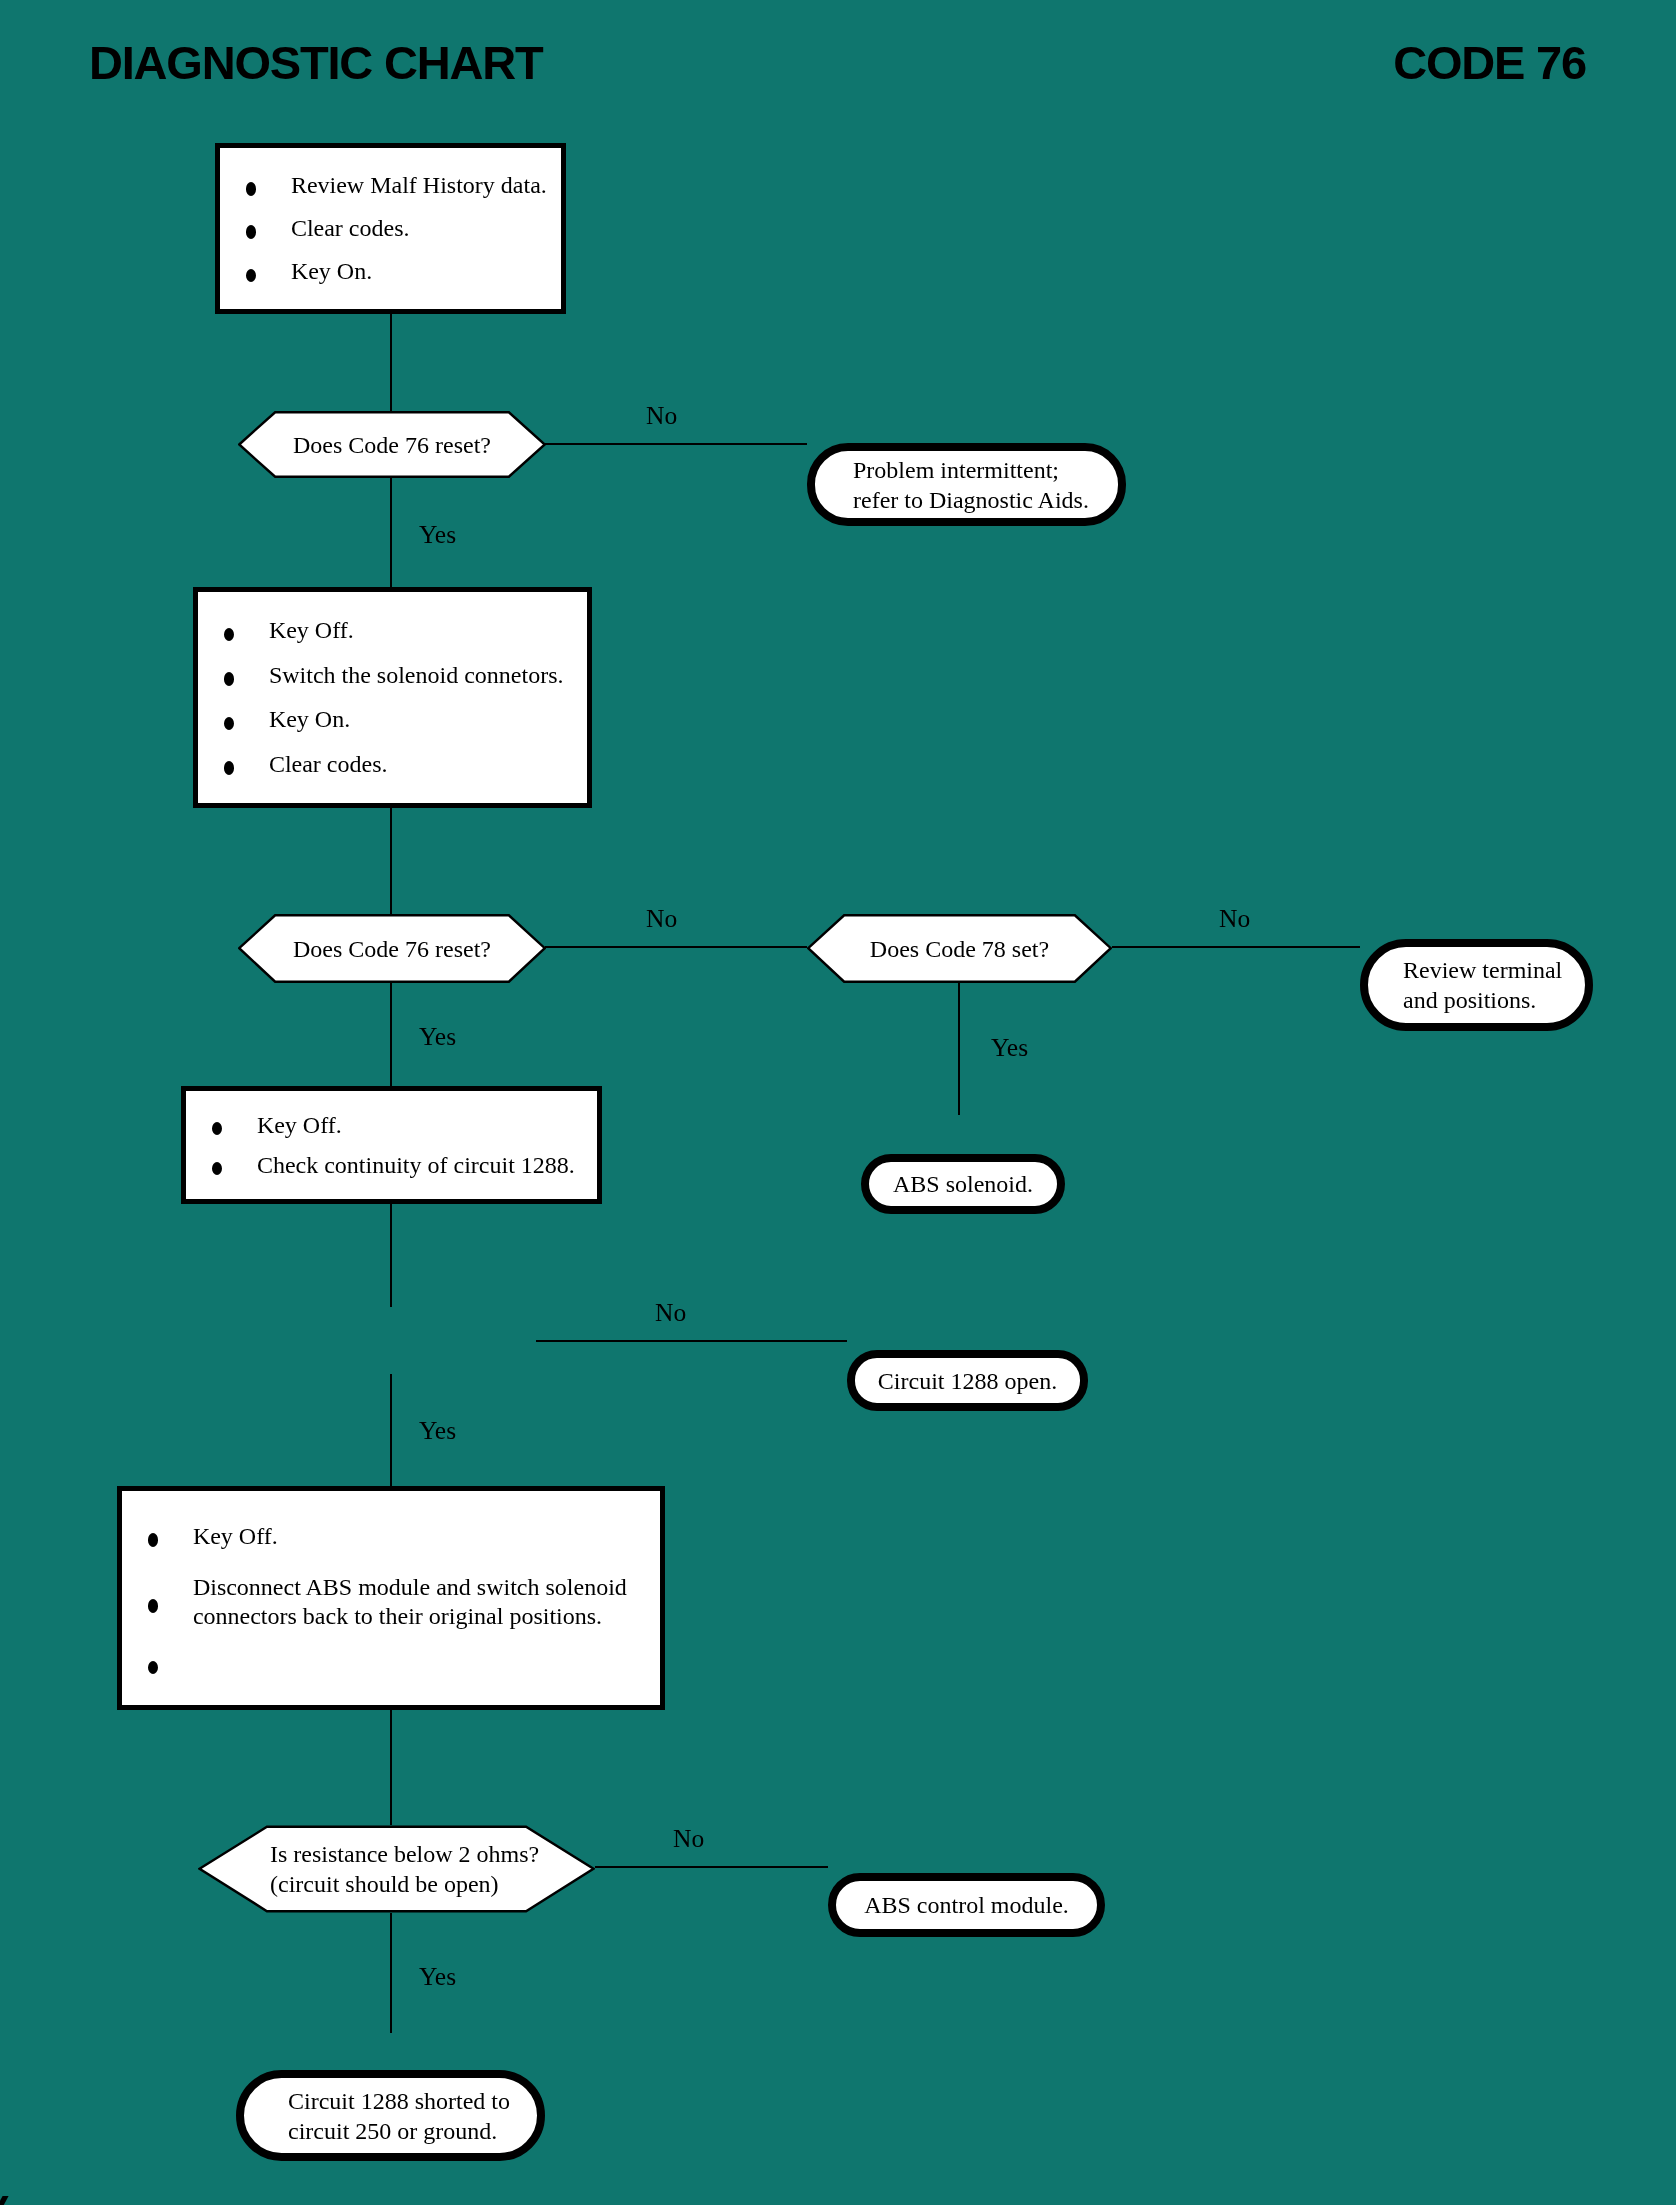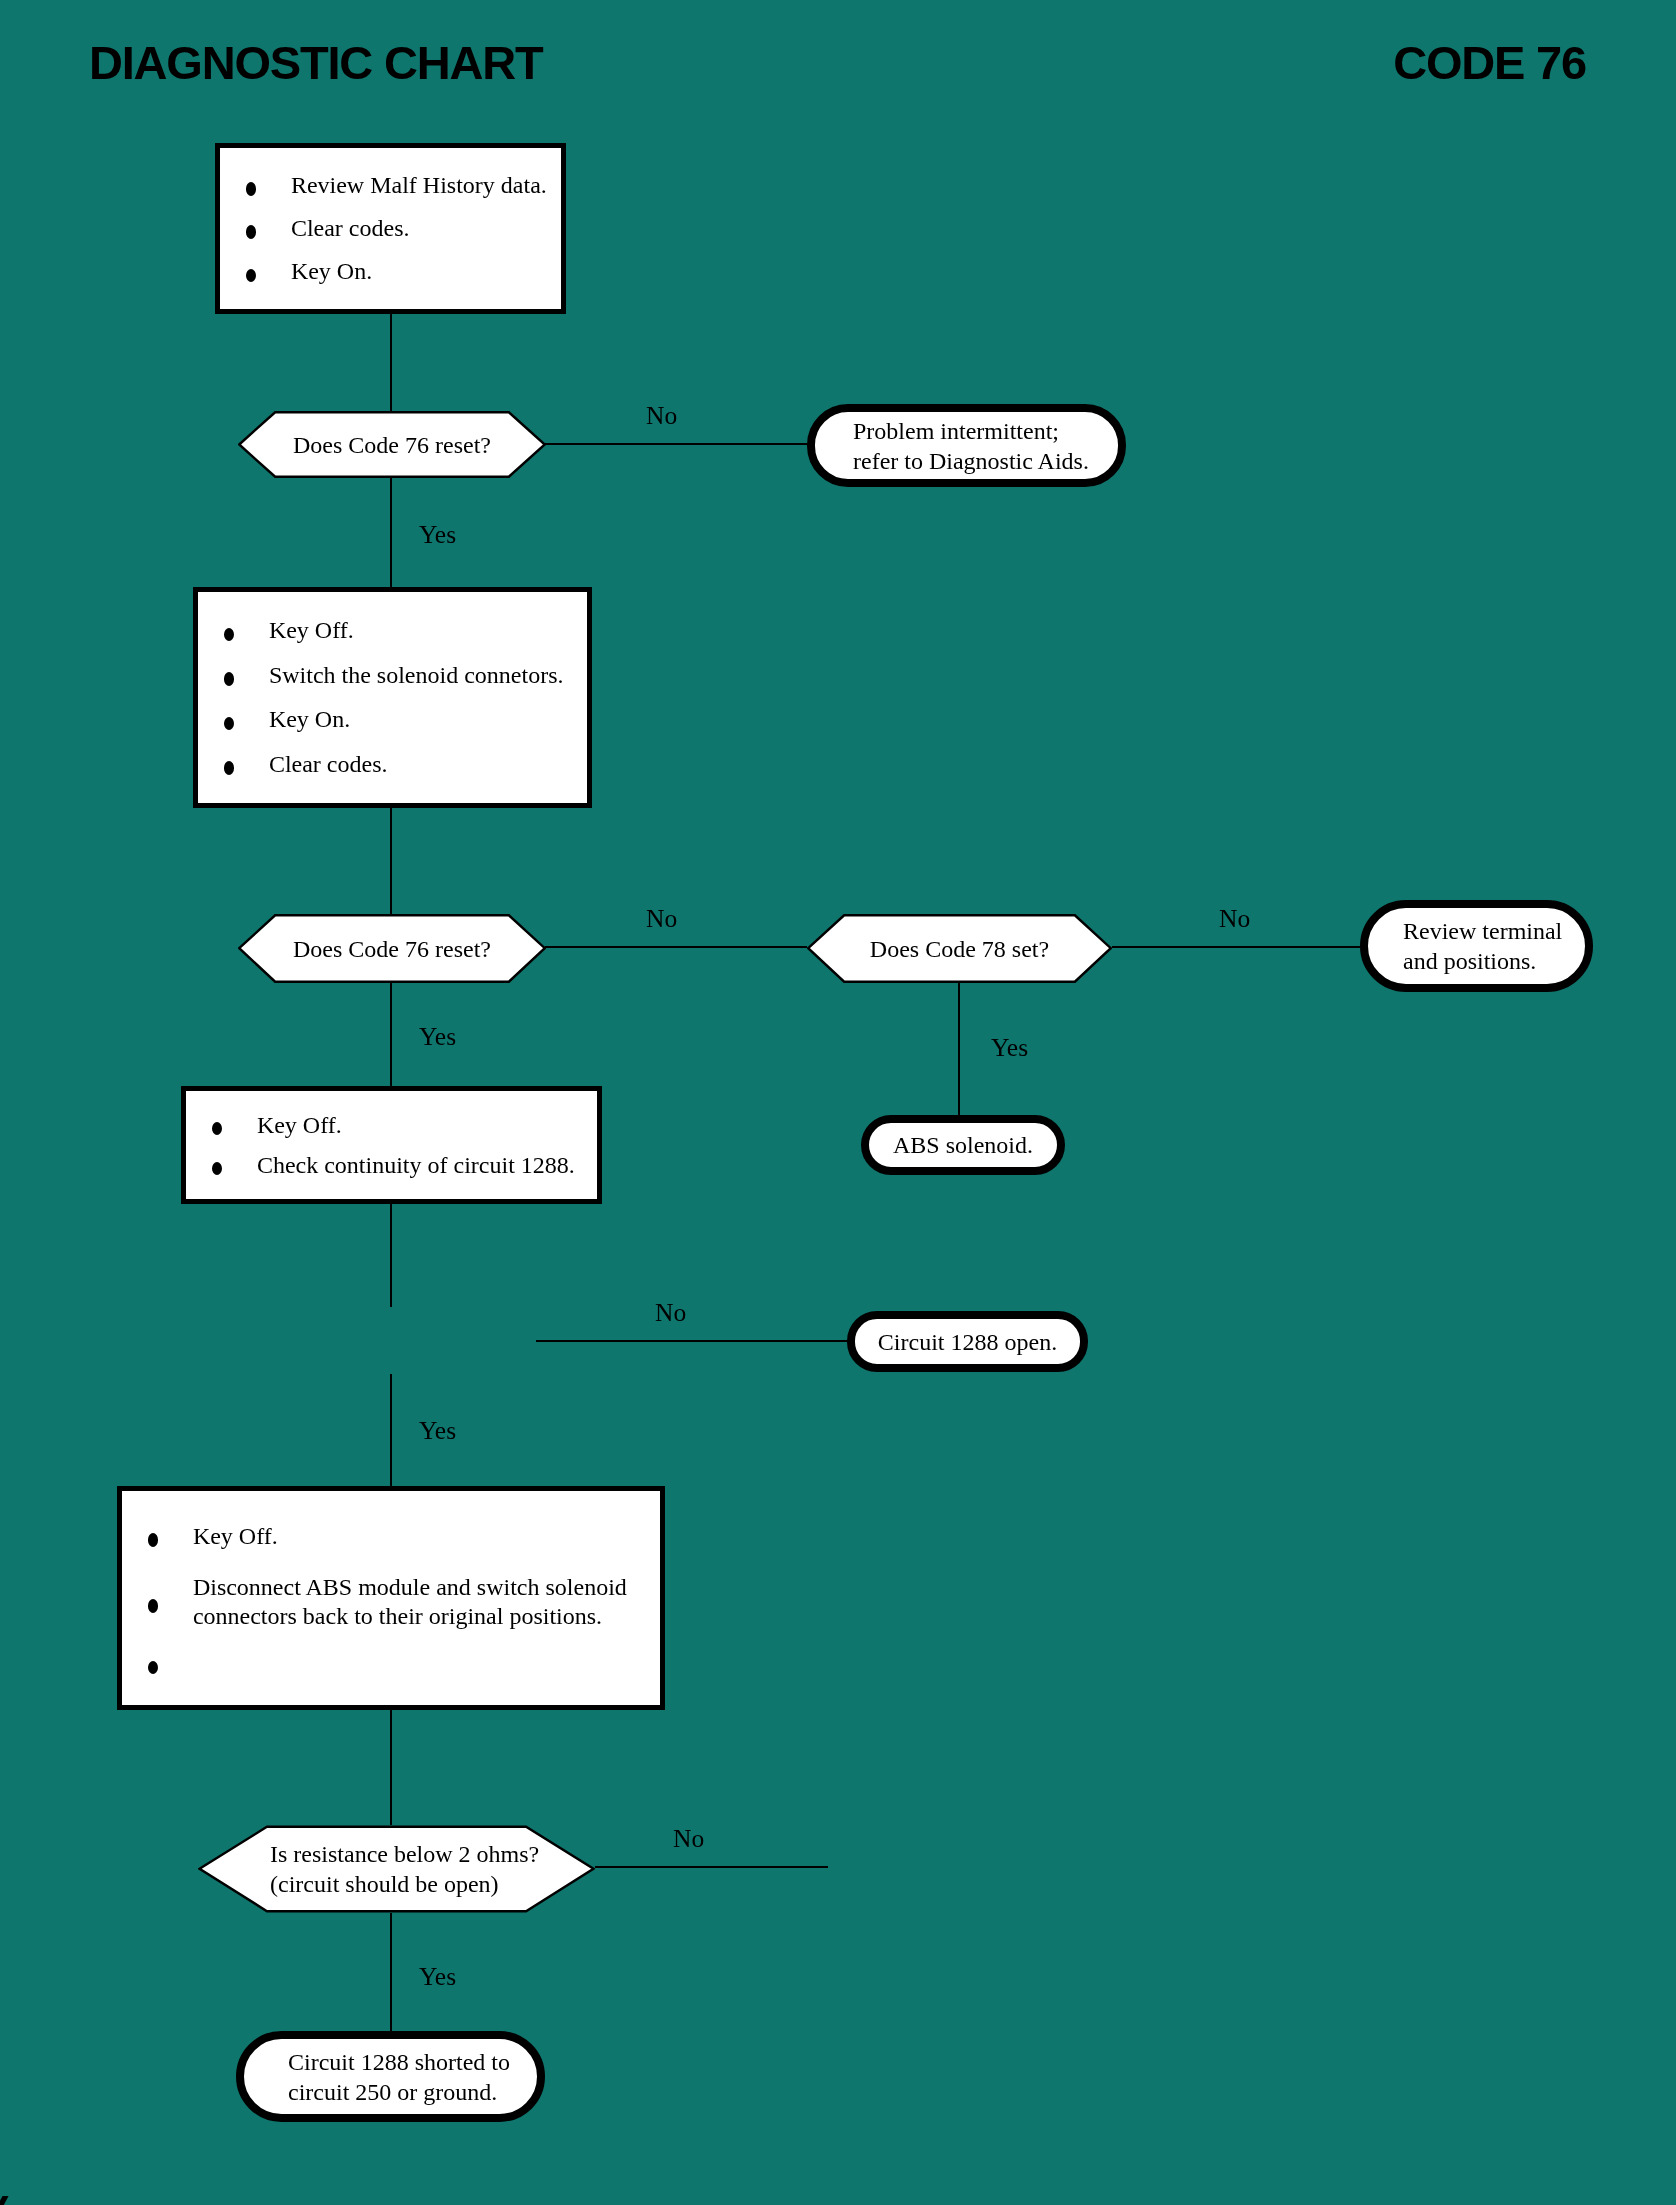--- a/index.html
+++ b/index.html
@@ -27,21 +27,21 @@
   .htext {
     position:absolute; left:0; top:0; right:0; bottom:0;
     display:flex; flex-direction:column; justify-content:center; align-items:center;
     font-size:24px; line-height:30px;
   }
   .hex.left-align .htext { align-items:flex-start; padding-left:72px; box-sizing:border-box; }
   
   .stadium {
     position:absolute; border:8px solid #000; background:#fff; box-sizing:border-box;
     display:flex; flex-direction:column; justify-content:center; align-items:center;
-    font-size:24px; line-height:30px;
+    font-size:24px; line-height:30px;margin-top:39px;
   }
   .stadium.left-align { align-items:flex-start; }
   .tline { display:block; white-space:nowrap; }
   
   .line { position:absolute; background:#000; }
   .lbl { position:absolute; font-size:25.5px; white-space:nowrap; }
   .artifact { position:absolute; background:#000; }
 </style>
 </head>
 <body>
@@ -212,20 +212,23 @@
       <polygon points="2,72 113,3 540,3 651,72 540,142 113,142" fill="#ffffff" stroke="#000000" stroke-width="4"></polygon>
     </svg>
     <div class="htext">
       <span class="tline">Is resistance below 2 ohms?</span>
       <span class="tline">(circuit should be open)</span>
     </div>
   </div>
 
   <div class="line" style="left:595px; top:1866px; width:233px; height:2.4px;"></div>
   <div class="lbl" style="left:673px; top:1824px;">No</div>
+  <div class="stadium" style="left:828px; top:1834px; width:277px; height:64px; border-radius:32px;">
+    <span class="tline">ABS control module.</span>
+  </div>
 
   <div class="line" style="left:390px; top:1913px; width:2.4px; height:120px;"></div>
   <div class="lbl" style="left:419px; top:1962px;">Yes</div>
 
   <div class="stadium left-align" style="left:236px; top:2031px; width:309px; height:91px; border-radius:46px; padding-left:44px;">
     <span class="tline">Circuit 1288 shorted to</span>
     <span class="tline">circuit 250 or ground.</span>
   </div>
 
   <div class="artifact" style="left:0px; top:2196px; width:6px; height:9.7px; transform:skewX(-28deg);"></div>

